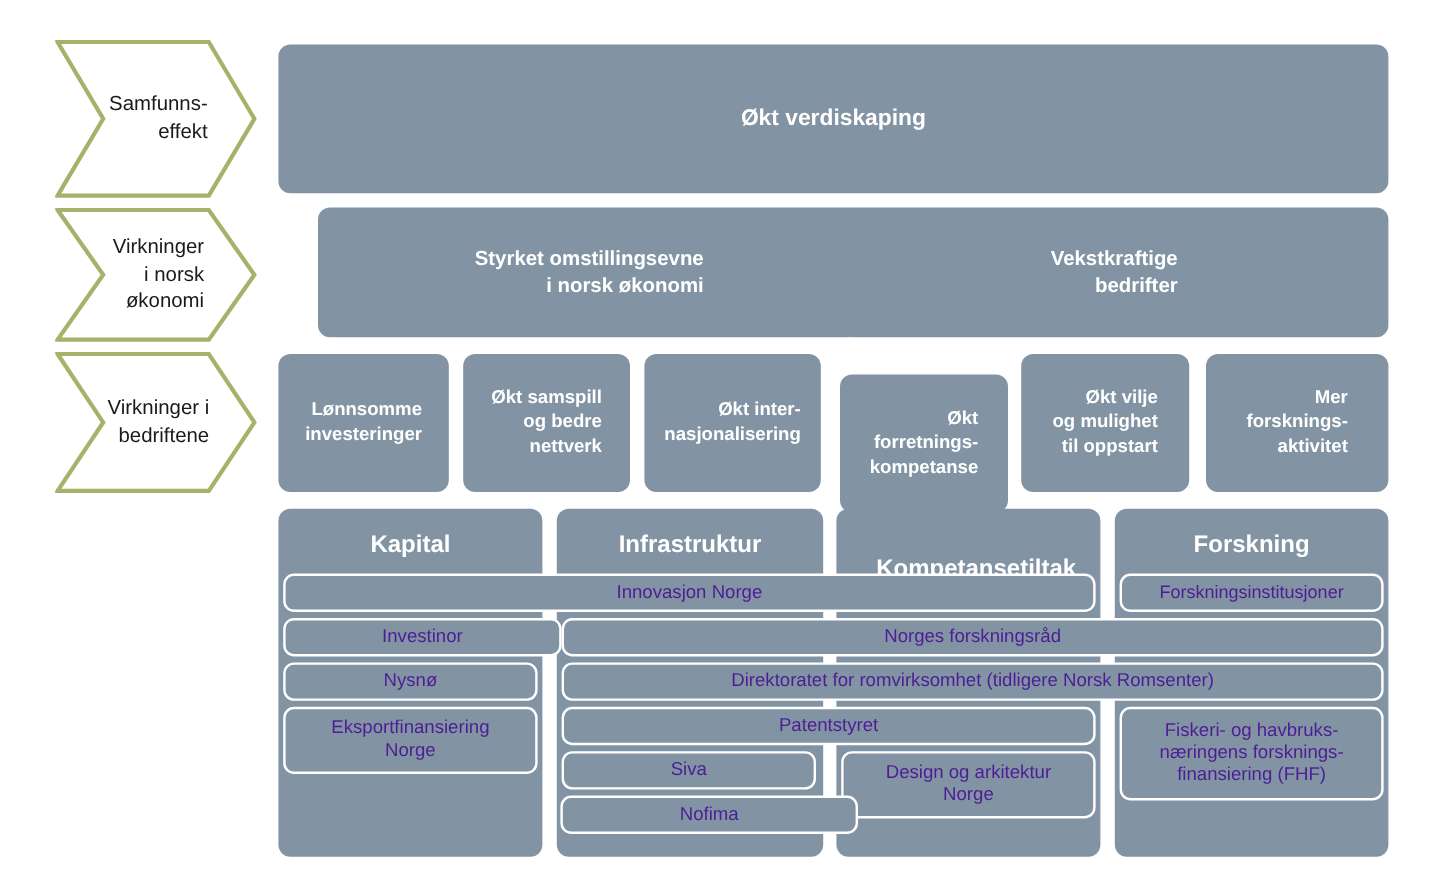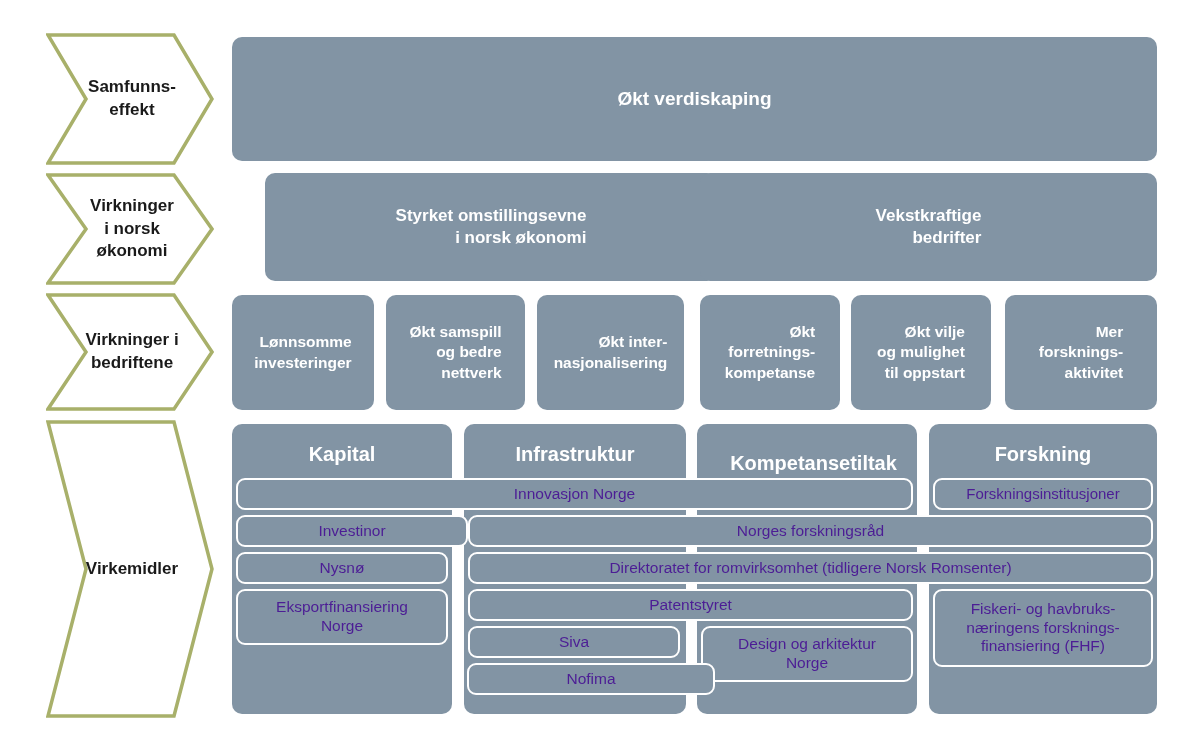--- a/index.html
+++ b/index.html
@@ -19,23 +19,22 @@
     width: 1198px;
     height: 746px;
   }
 
   
   .stage {
     position: absolute;
     display: flex;
     align-items: center;
     justify-content: center;
-    text-align: center;
-    box-sizing: border-box;
-    font-weight: bold;
+    text-align: right;
+    box-sizing: border-box;
   }
   .stage svg {
     position: absolute;
     inset: 0;
     width: 100%;
     height: 100%;
     display: block;
   }
   .stage-label {
     position: relative;
@@ -125,26 +124,20 @@
   </div>
 
   <div class="stage" style="left:46px; top:293px; width:168px; height:118px;">
     <svg viewBox="0 0 168 118" preserveAspectRatio="none">
       <polygon points="2,2 128,2 166,59 128,116 2,116 40,59" fill="#ffffff" stroke="#a8b06a" stroke-width="3.5" stroke-linejoin="miter"></polygon>
     </svg>
     <span class="stage-label">Virkninger i
 bedriftene</span>
   </div>
 
-  <div class="stage" style="left:46px; top:420px; width:168px; height:298px;">
-    <svg viewBox="0 0 168 298" preserveAspectRatio="none">
-      <polygon points="2,2 128,2 166,149 128,296 2,296 40,149" fill="#ffffff" stroke="#a8b06a" stroke-width="3.5" stroke-linejoin="miter"></polygon>
-    </svg>
-    <span class="stage-label">Virkemidler</span>
-  </div>
 
   <div id="row-effect" class="panel" style="left:232px; top:37px; width:925px; height:124px;">
     <span class="panel-title">Økt verdiskaping</span>
   </div>
 
   <div class="panel row-economy" style="left:232px; top:173px; width:452px; height:108px;margin-left:33px;">
     <span class="panel-title">Styrket omstillingsevne
 i norsk økonomi</span>
   </div>
   <div class="panel row-economy" style="left:700px; top:173px; width:457px; height:108px;">
@@ -158,21 +151,21 @@
   </div>
   <div class="panel row-company" style="left:386px; top:295px; width:139px; height:115px;">
     <span class="panel-title">Økt samspill
 og bedre
 nettverk</span>
   </div>
   <div class="panel row-company" style="left:537px; top:295px; width:147px; height:115px;">
     <span class="panel-title">Økt inter-
 nasjonalisering</span>
   </div>
-  <div class="panel row-company" style="left:700px; top:295px; width:140px; height:115px;">
+  <div class="panel row-company" style="left:700px; top:312px; width:140px; height:115px;">
     <span class="panel-title">Økt
 forretnings-
 kompetanse</span>
   </div>
   <div class="panel row-company" style="left:851px; top:295px; width:140px; height:115px;">
     <span class="panel-title">Økt vilje
 og mulighet
 til oppstart</span>
   </div>
   <div class="panel row-company" style="left:1005px; top:295px; width:152px; height:115px;">
@@ -181,21 +174,21 @@
 aktivitet</span>
   </div>
 
   <div class="col-panel" style="left:232px; top:424px; width:220px; height:290px;"></div>
   <div class="col-panel" style="left:464px; top:424px; width:222px; height:290px;"></div>
   <div class="col-panel" style="left:697px; top:424px; width:220px; height:290px;"></div>
   <div class="col-panel" style="left:929px; top:424px; width:228px; height:290px;"></div>
 
   <div class="col-head" style="left:232px; top:442px; width:220px;">Kapital</div>
   <div class="col-head" style="left:464px; top:442px; width:222px;">Infrastruktur</div>
-  <div class="col-head" style="left:697px; top:451px; width:233px;">Kompetansetiltak</div>
+  <div class="col-head" style="left:697px; top:462px; width:233px;">Kompetansetiltak</div>
   <div class="col-head" style="left:929px; top:442px; width:228px;">Forskning</div>
 
   <div class="pill" style="left:236px; top:478px; width:677px; height:32px;">Innovasjon Norge</div>
 
   <div class="pill small" style="left:933px; top:478px; width:220px; height:32px;">Forskningsinstitusjoner</div>
 
   <div class="pill" style="left:236px; top:515px; width:232px; height:32px;">Investinor</div>
 
   <div class="pill" style="left:468px; top:515px; width:685px; height:32px;">Norges forskningsråd</div>
 

